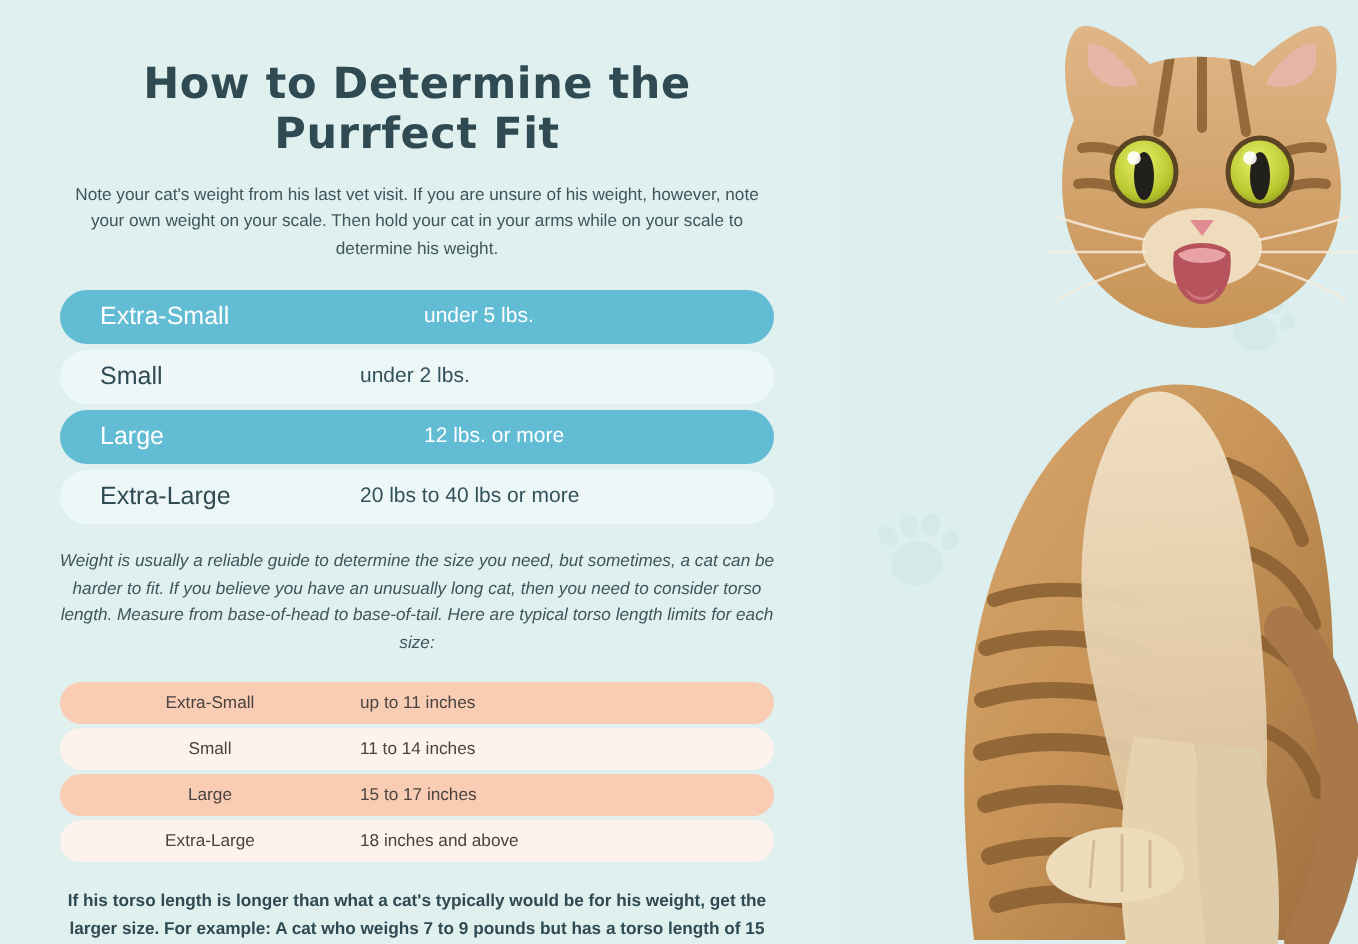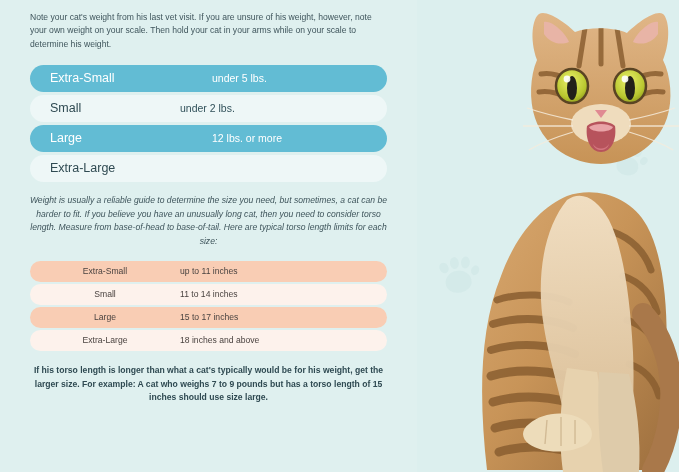--- a/index.html
+++ b/index.html
@@ -80,21 +80,21 @@
     color: #2f4a52;
     letter-spacing: 0.3px;
     text-align: center;
     font-family: "DejaVu Sans", sans-serif;
   }
   .intro {
     margin: 11px 30px 0 30px;
     font-size: 8.6px;
     line-height: 1.55;
     color: #3f555c;
-    text-align: left;
+    text-align: center;
   }
 
   .weight-table {
     margin: 14px 30px 0 30px;
   }
   .wrow {
     display: flex;
     align-items: center;
     height: 27px;
     border-radius: 14px;
@@ -159,38 +159,40 @@
     text-align: center;
   }
 </style>
 </head>
 <body>
 
 <div class="page">
 
   <div class="content">
 
+    <div class="title">How to Determine the Purrfect Fit</div>
 
     <div class="intro">Note your cat's weight from his last vet visit. If you are unsure of his weight, however, note your own weight on your scale. Then hold your cat in your arms while on your scale to determine his weight.</div>
 
     <div class="weight-table">
       <div class="wrow alt">
         <div class="wlabel">Extra-Small</div>
         <div class="wvalue">under 5 lbs.</div>
       </div>
       <div class="wrow plain">
         <div class="wlabel">Small</div>
         <div class="wvalue">under 2 lbs.</div>
       </div>
       <div class="wrow alt">
         <div class="wlabel">Large</div>
         <div class="wvalue">12 lbs. or more</div>
       </div>
       <div class="wrow plain">
         <div class="wlabel">Extra-Large</div>
+        <div class="wvalue">20 lbs to 40 lbs or more</div>
       </div>
     </div>
 
     <div class="midtext">Weight is usually a reliable guide to determine the size you need, but sometimes, a cat can be harder to fit. If you believe you have an unusually long cat, then you need to consider torso length. Measure from base-of-head to base-of-tail. Here are typical torso length limits for each size:</div>
 
     <div class="torso-table">
       <div class="trow alt">
         <div class="tlabel">Extra-Small</div>
         <div class="tvalue">up to 11 inches</div>
       </div>

